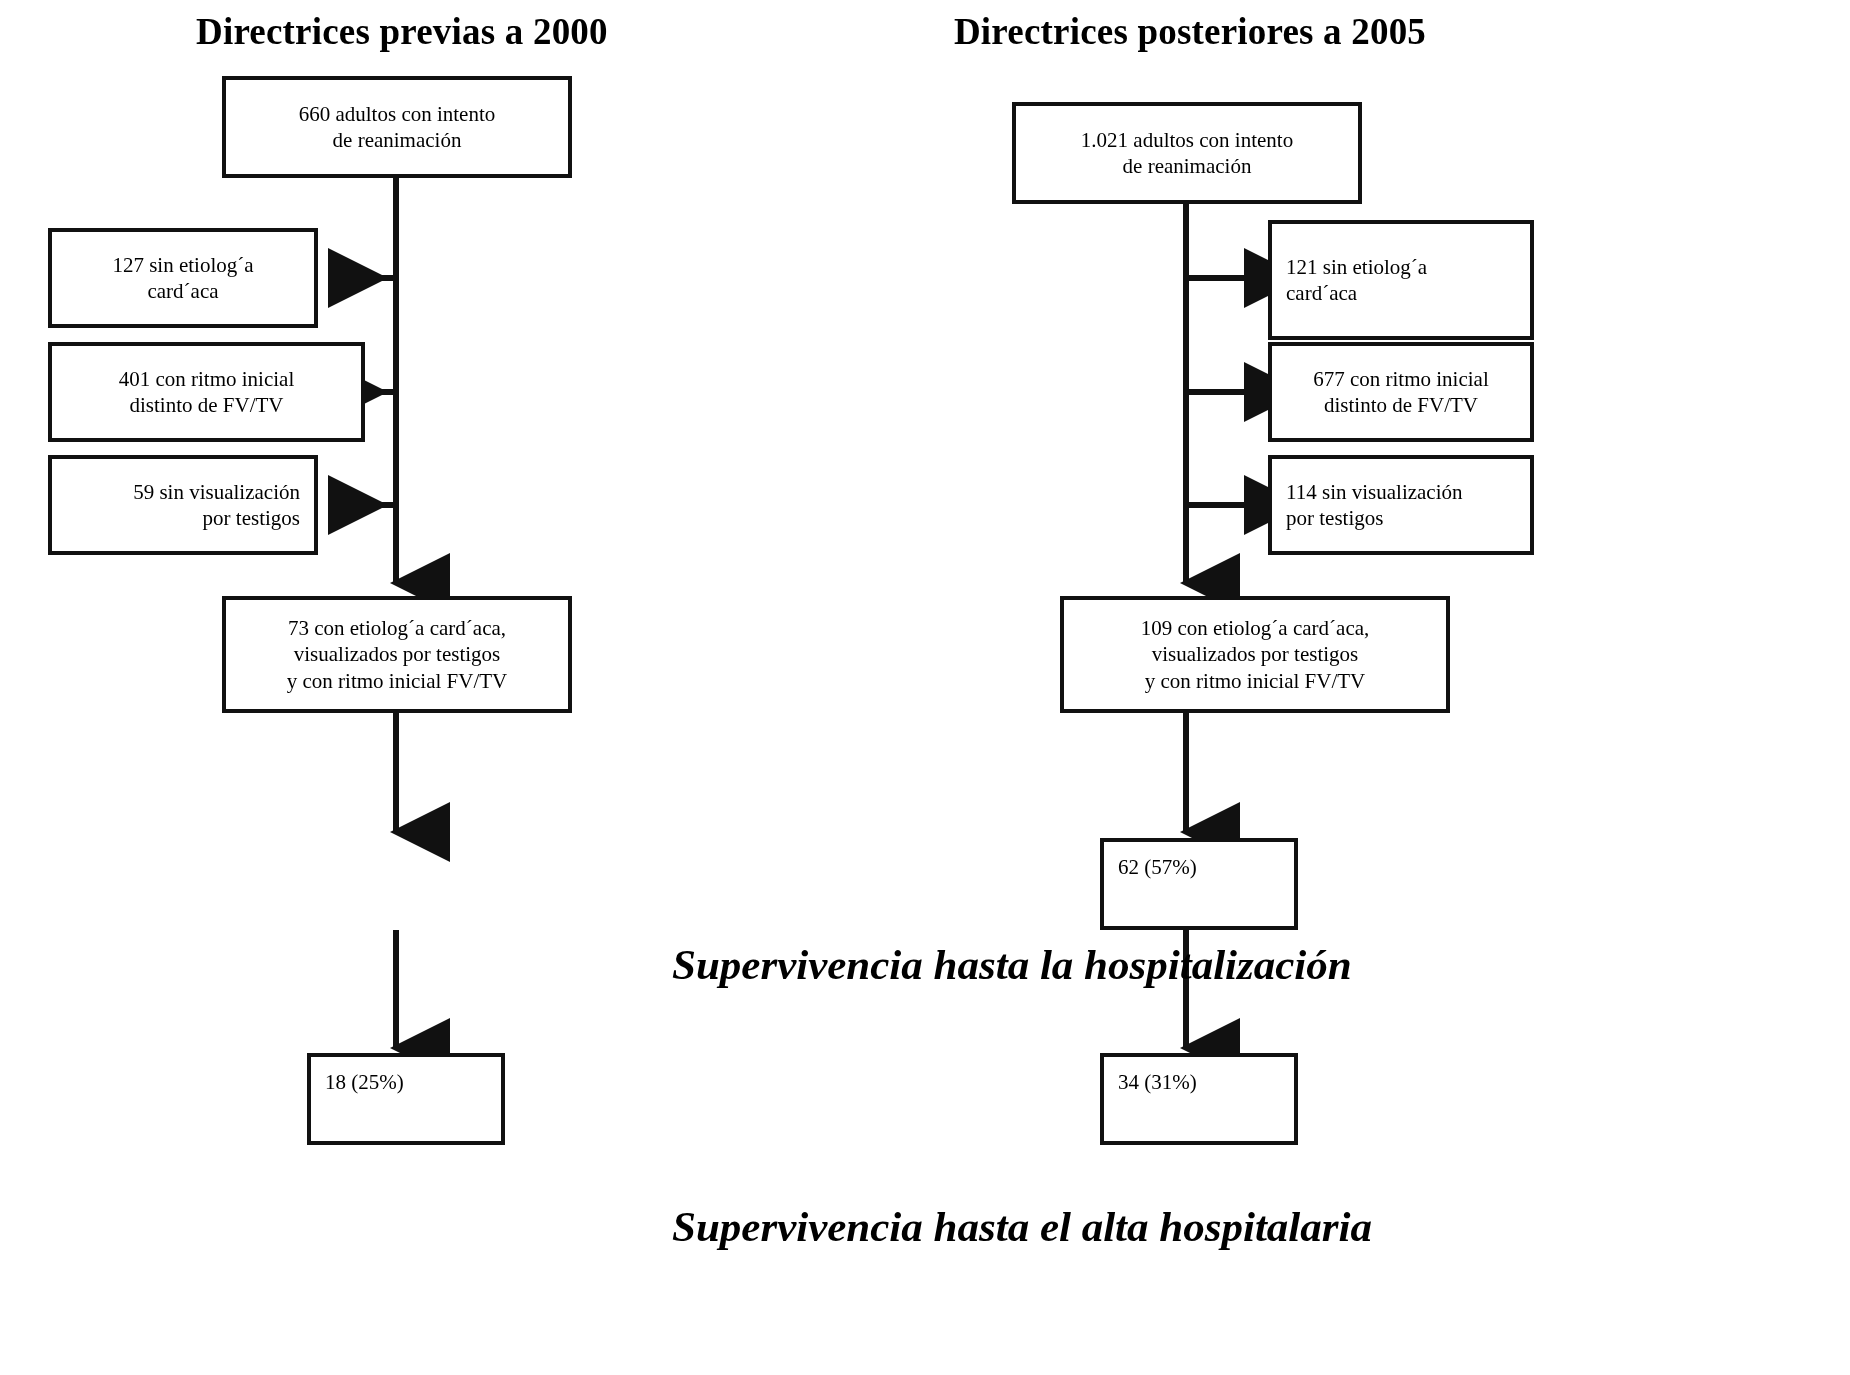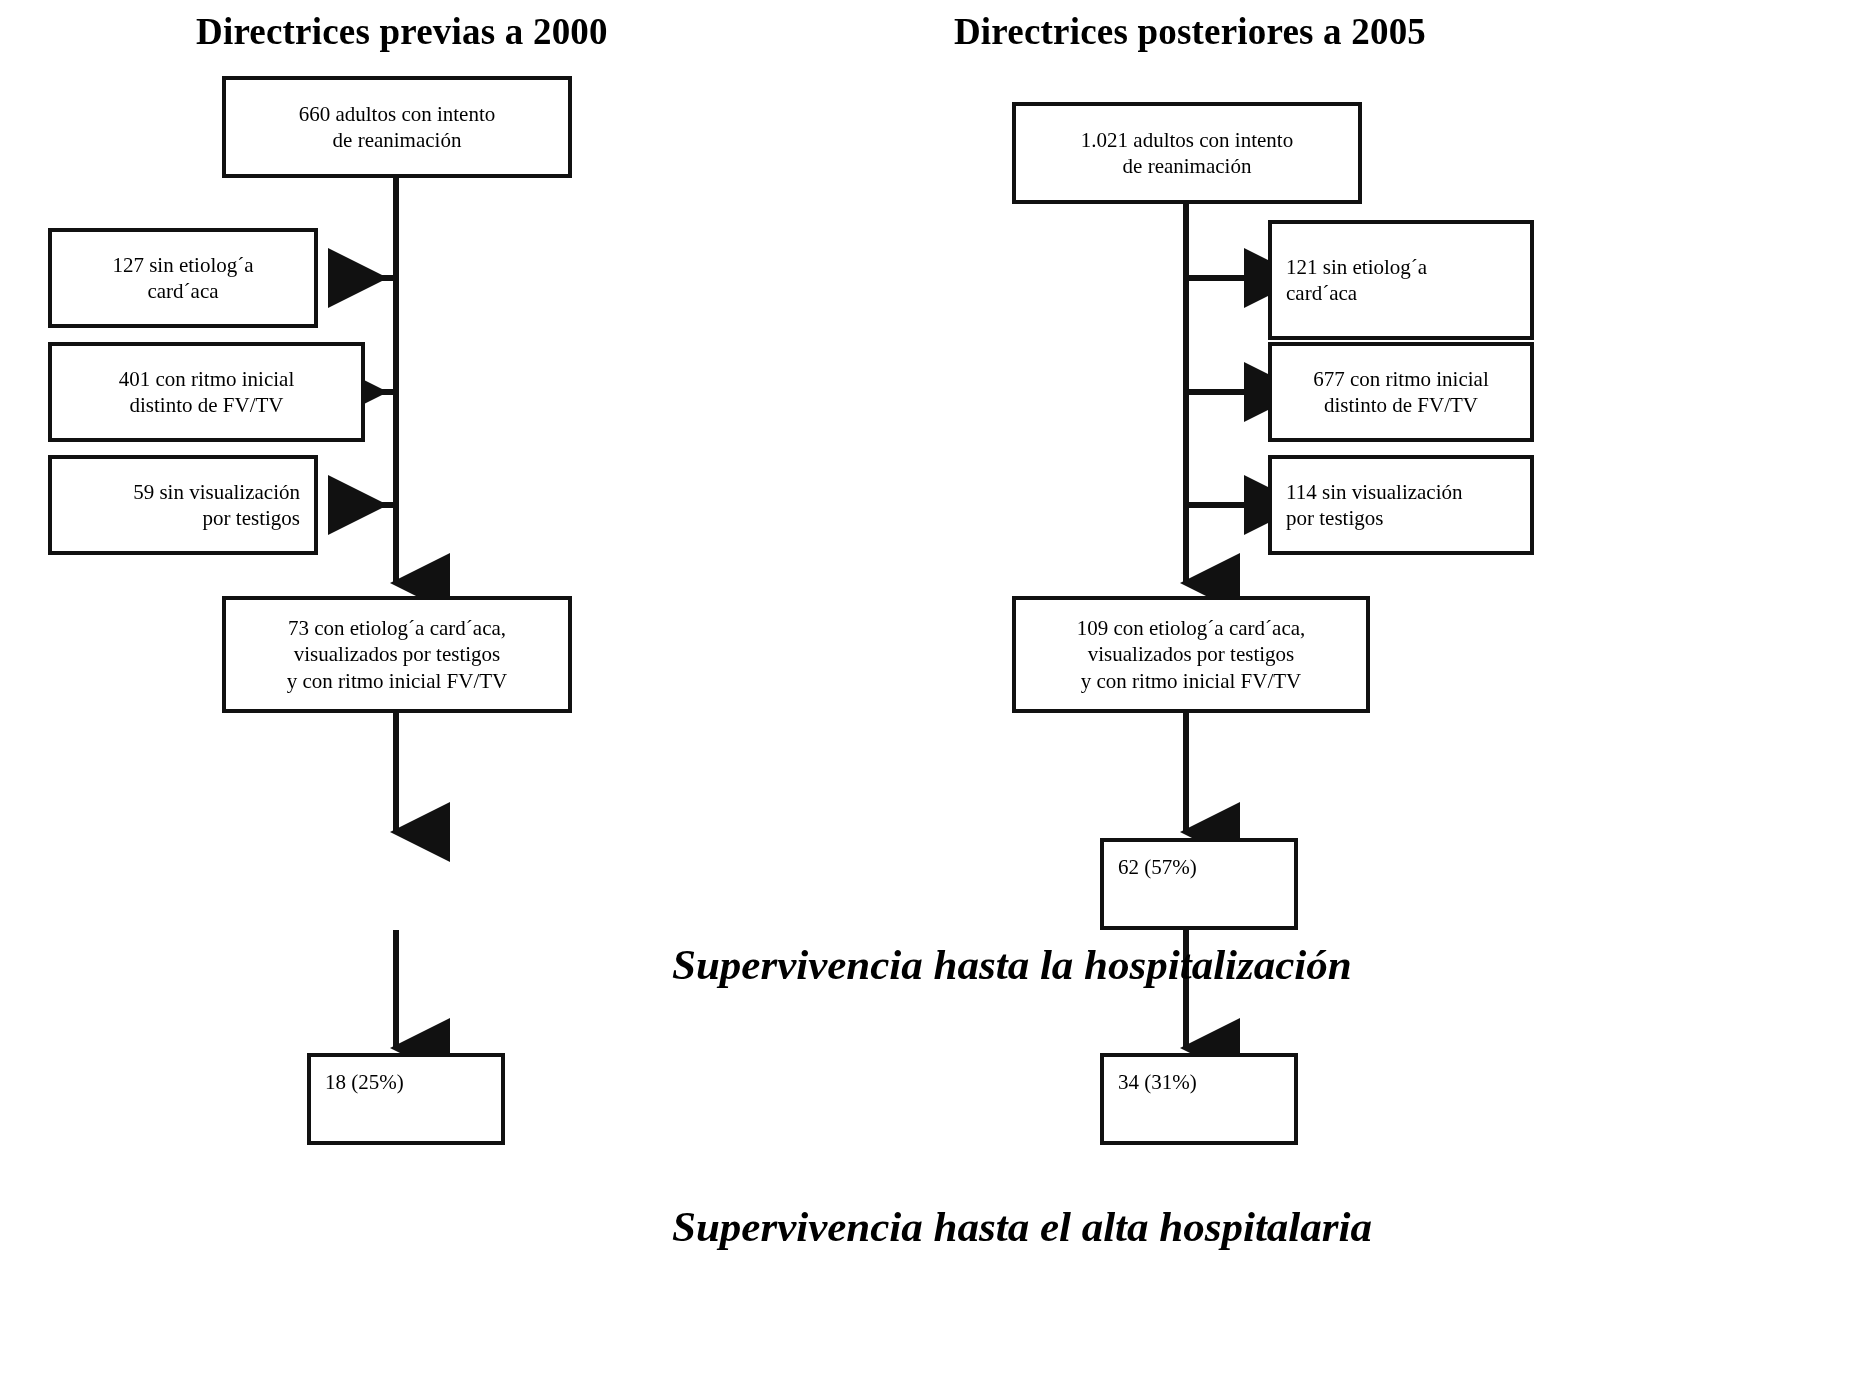--- a/index.html
+++ b/index.html
@@ -161,21 +161,21 @@
   <div class="box center" style="left:1268px;top:342px;width:266px;height:100px;">
     <span class="ln">677 con ritmo inicial</span>
     <span class="ln">distinto de FV/TV</span>
   </div>
 
   <div class="box left" style="left:1268px;top:455px;width:266px;height:100px;">
     <span class="ln">114 sin visualización</span>
     <span class="ln">por testigos</span>
   </div>
 
-  <div class="box center" style="left:1012px;top:596px;width:358px;height:117px;">
+  <div class="box center" style="left:1060px;top:596px;width:390px;height:117px;">
     <span class="ln">109 con etiolog´a card´aca,</span>
     <span class="ln">visualizados por testigos</span>
     <span class="ln">y con ritmo inicial FV/TV</span>
   </div>
 
   <div class="box topleft" style="left:1100px;top:838px;width:198px;height:92px;">
     <span class="ln">62 (57%)</span>
   </div>
 
   <div class="box topleft" style="left:1100px;top:1053px;width:198px;height:92px;">

